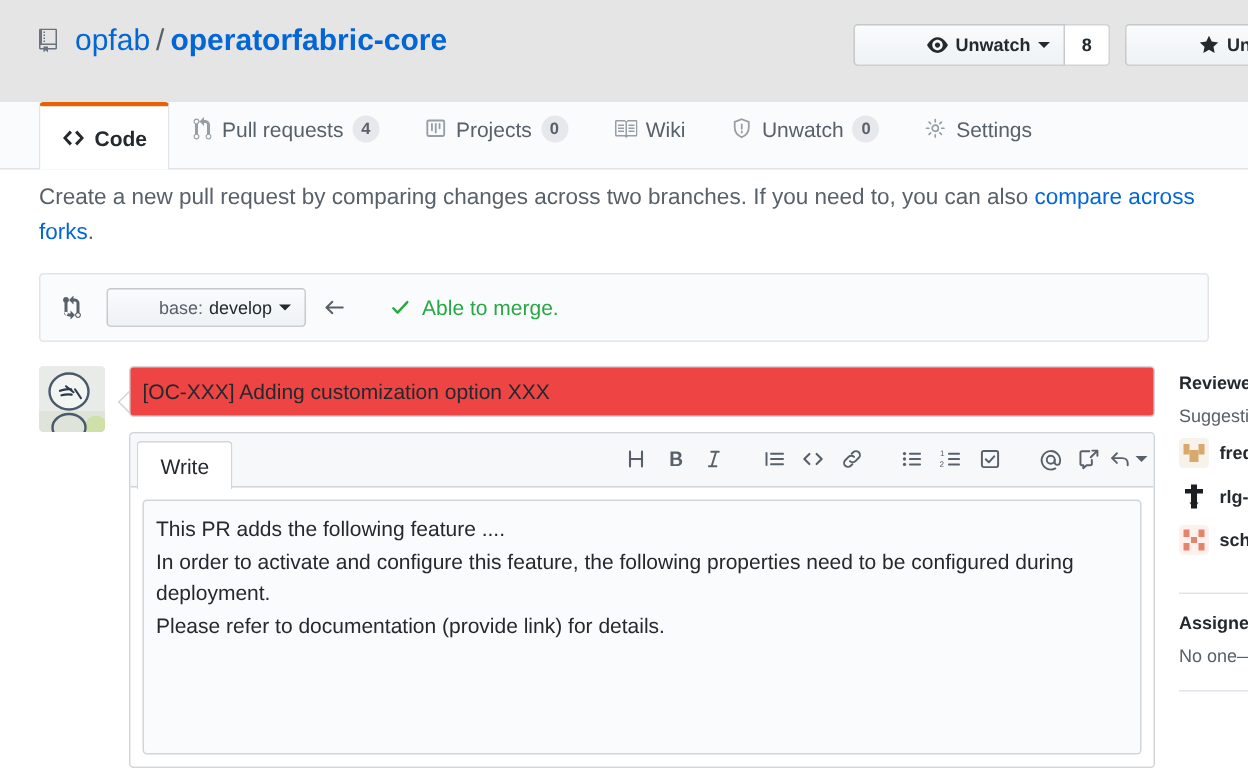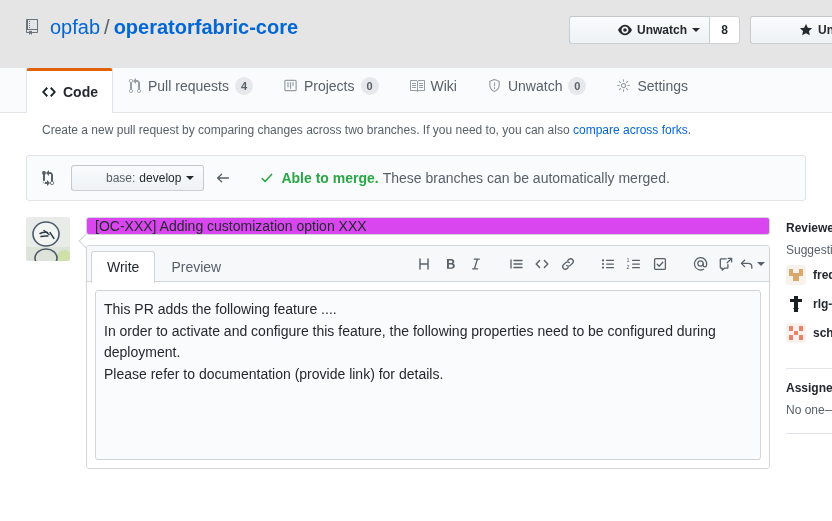--- a/index.html
+++ b/index.html
@@ -132,22 +132,22 @@
   }
   .page-title {
     margin: 0;
     padding-top: 24px;
     font-size: 31px;
     font-weight: 400;
     color: #24292e;
     line-height: 1.25;
   }
   .page-subtitle {
-    margin: 8px 0 0 16px;
-    font-size: 12px;
+    margin: 8px 0 0 0;
+    font-size: 15px;
     color: #586069;
     line-height: 1.5;
   }
   .page-subtitle a { color: #0366d6; text-decoration: none; }
 
   
   .compare-bar {
     margin-top: 16px;
     height: 46px;
     background: #fafbfc;
@@ -175,21 +175,21 @@
     display: inline-flex;
   }
   .merge-status {
     margin-left: 18px;
     font-size: 14px;
     color: #586069;
     display: flex; align-items: center;
     white-space: nowrap;
   }
   .merge-check { color: #28a745; margin-right: 7px; display: inline-flex; }
-  .merge-strong { color: #28a745; font-weight: bold; margin-right: 4px; }
+  .merge-strong { color: #28a745; font-weight: normal; margin-right: 4px; }
 
   
   .content-row {
     display: flex;
     margin-top: 16px;
   }
   .main-col { width: 744px; flex: 0 0 744px; display: flex; }
 
   .avatar {
     width: 44px; height: 44px; flex: 0 0 44px;
@@ -219,40 +219,40 @@
     width: 11px; height: 11px;
     background: #fff;
     border-left: 1px solid #d1d5da;
     border-bottom: 1px solid #d1d5da;
     transform: rotate(45deg);
   }
 
   .title-input {
     display: block;
     width: 100%;
-    height: 18px;
+    height: 34px;
     padding: 6px 8px;
     font-size: 14px;
     font-family: "Liberation Sans", sans-serif;
     color: #24292e;
-    background: #d946ef;
+    background: #ef4444;
     border: 1px solid #d1d5da;
     border-radius: 3px;
     outline: none;
   }
 
   .comment-box {
     margin-top: 10px;
     background: #f6f8fa;
     border: 1px solid #d1d5da;
     border-radius: 3px;
     overflow: hidden;
   }
   .tabnav {
-    display: flex; align-items: center;
+    display: flex; align-items: flex-start;
     height: 36px;
     padding: 4px 4px 0 4px;
     border-bottom: 1px solid #d1d5da;
     background: #f6f8fa;
     position: relative;
   }
   .tabnav-tab {
     display: inline-flex; align-items: center;
     height: 32px;
     padding: 0 15px;
@@ -494,21 +494,20 @@
     </span>
 
 
     <span class="merge-status">
       <span class="merge-check">
         <svg width="14" height="14" viewBox="0 0 16 16" fill="none" stroke="currentColor" stroke-width="1.8">
             <path d="M2.5 8.6l3.3 3.3 7.4-8" stroke-linecap="round" stroke-linejoin="round"></path>
           </svg>
       </span>
       <span class="merge-strong">Able to merge.</span>
-      <span>These branches can be automatically merged.</span>
     </span>
   </div>
 
   <div class="content-row">
 
     <div class="main-col">
 
       <div class="avatar">
         <svg width="44" height="44" viewBox="0 0 44 44">
           <rect width="44" height="44" fill="#e8ebe8"></rect>
@@ -525,21 +524,20 @@
 
       <div class="timeline-comment">
         <span class="comment-arrow"></span>
 
         <input class="title-input" type="text" value="[OC-XXX] Adding customization option XXX" style="">
 
         <div class="comment-box">
 
           <div class="tabnav">
             <span class="tabnav-tab selected">Write</span>
-            <span class="tabnav-tab">Preview</span>
 
             <div class="md-toolbar">
               <span class="md-btn">
                 <svg width="16" height="16" viewBox="0 0 16 16" fill="none" stroke="currentColor" stroke-width="1.4">
                     <path d="M4 3v10M12 3v10M4 8h8" stroke-linecap="round"></path>
                   </svg>
               </span>
               <span class="md-btn">
                 <svg width="16" height="16" viewBox="0 0 16 16" fill="currentColor">
                     <path d="M5 3h4.3c1.8 0 3 .9 3 2.4 0 1-.5 1.8-1.4 2.1 1.2.3 1.9 1.2 1.9 2.4 0 1.7-1.3 2.8-3.3 2.8H5V3zm1.9 1.5v2.6h2c.9 0 1.5-.5 1.5-1.3s-.6-1.3-1.5-1.3h-2zm0 4v3h2.3c1 0 1.7-.6 1.7-1.5s-.7-1.5-1.7-1.5H6.9z"></path>

